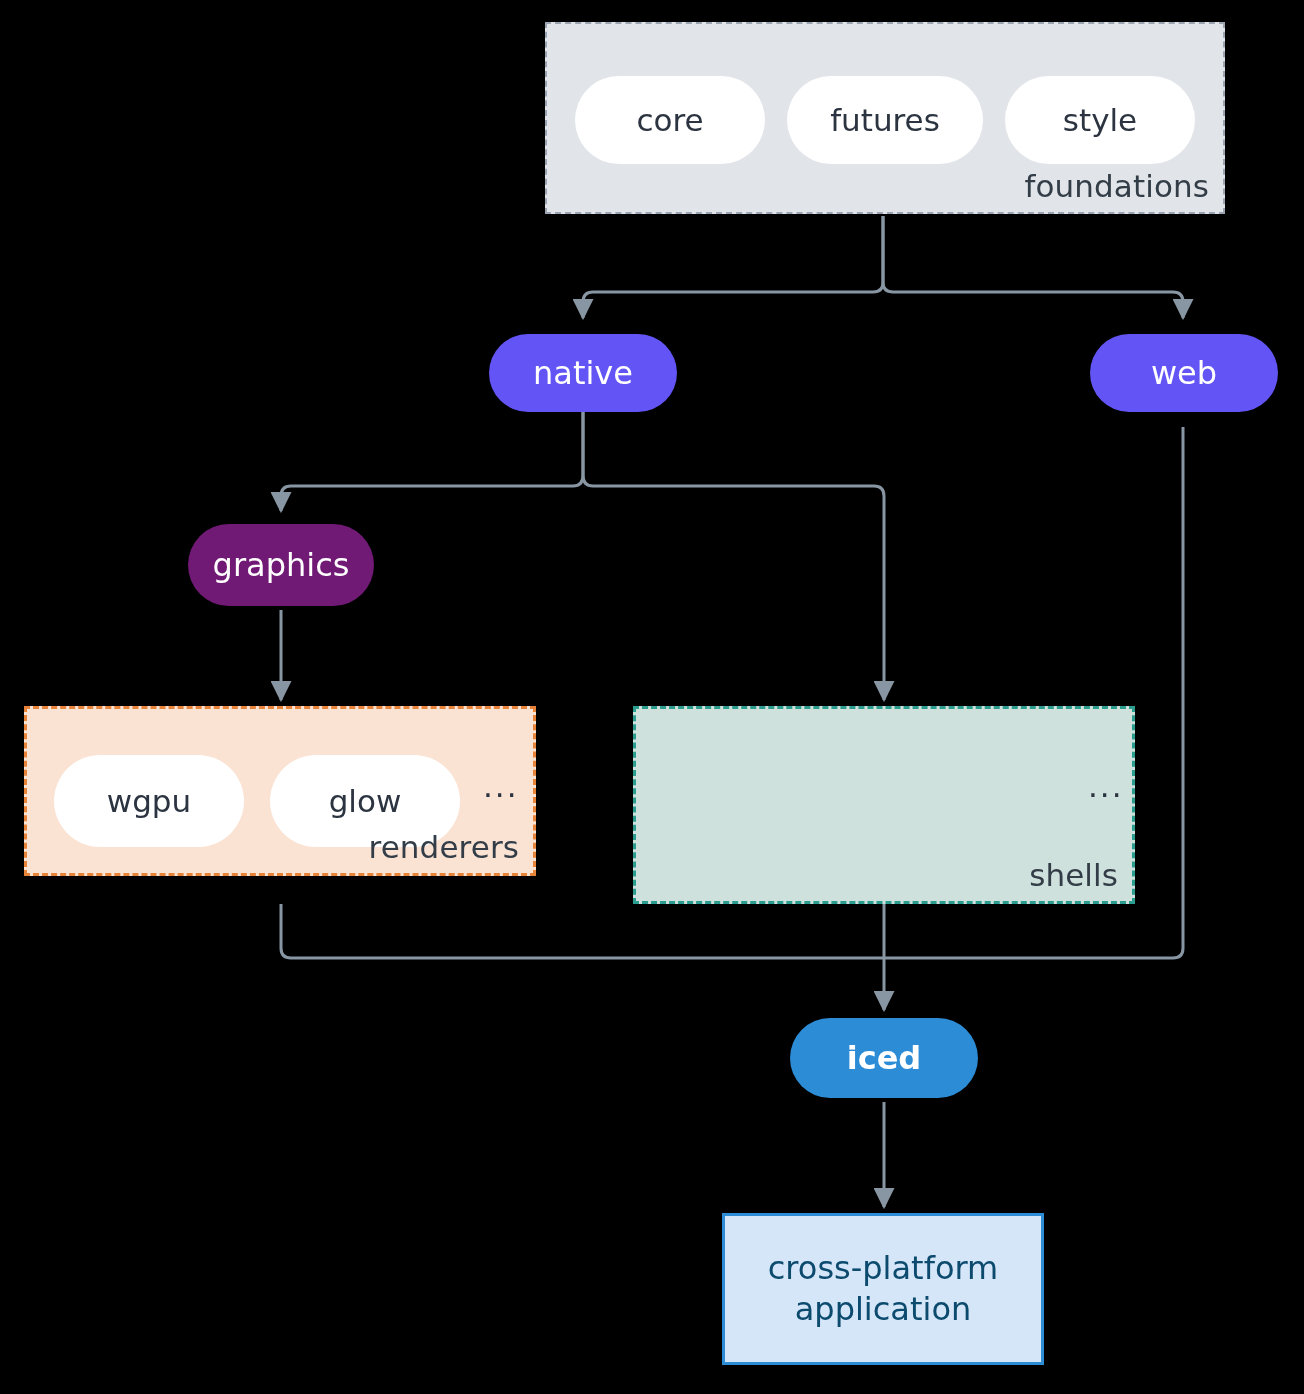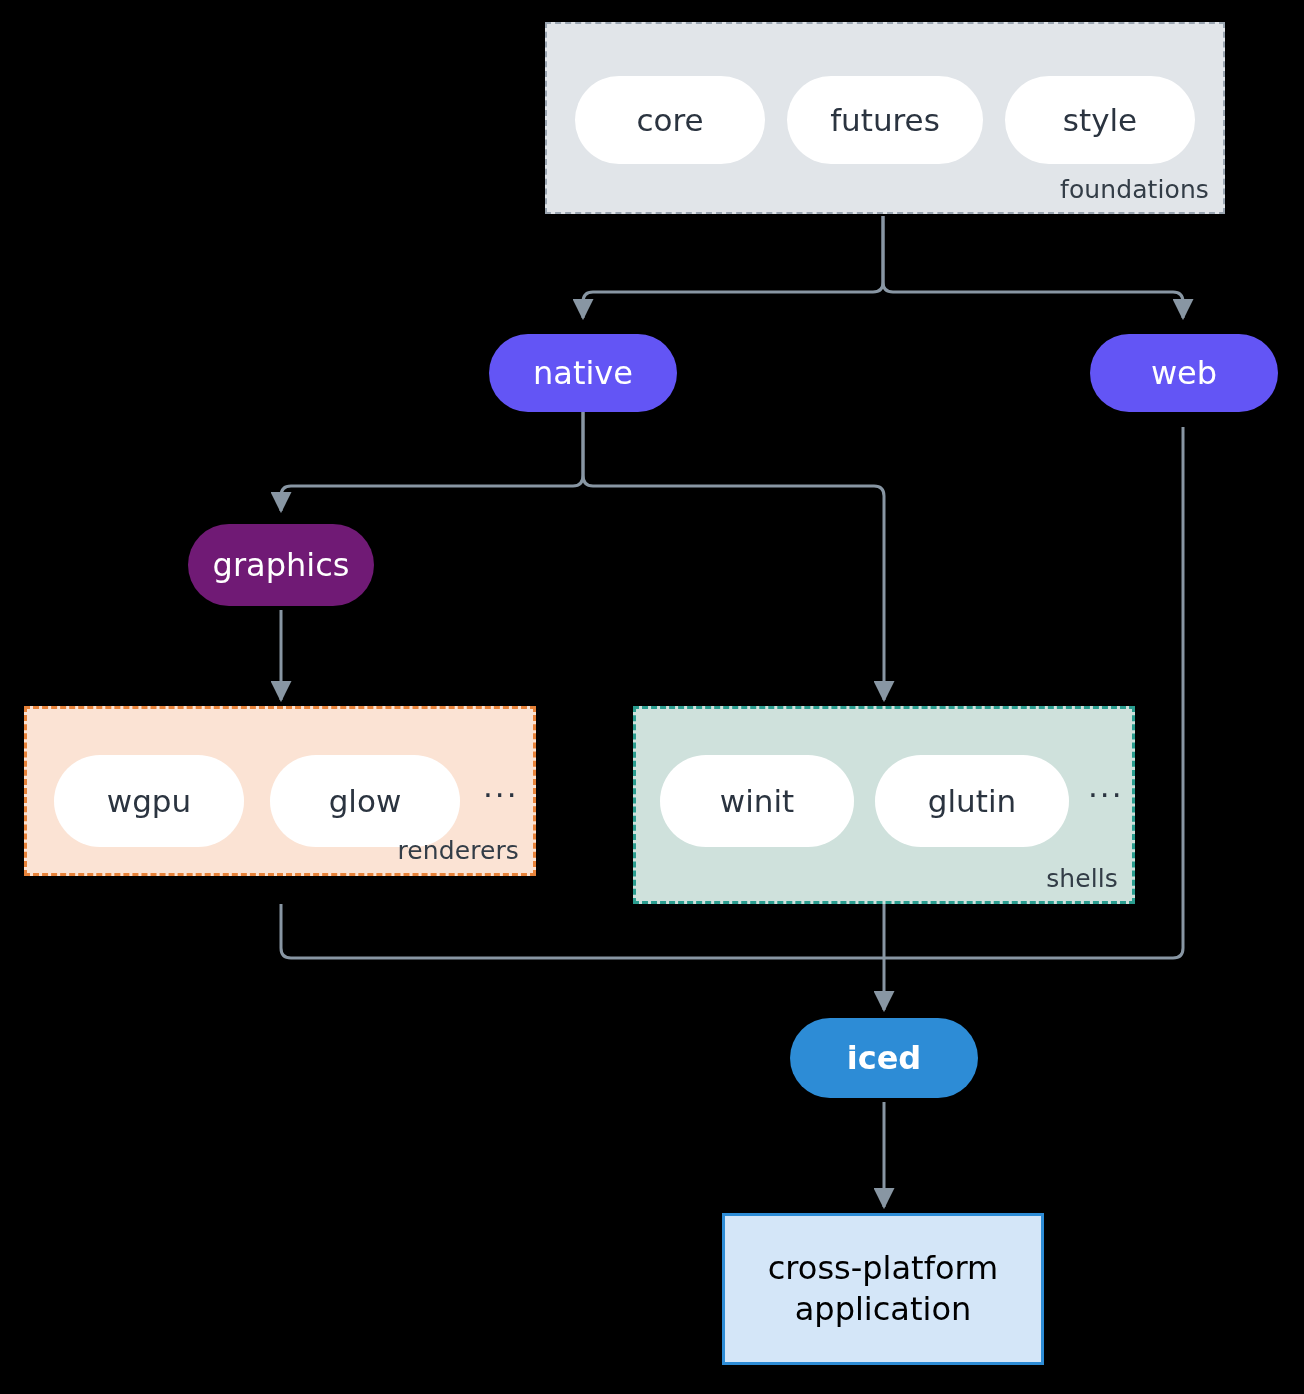--- a/index.html
+++ b/index.html
@@ -24,21 +24,21 @@
   }
   
   .cluster {
     position: absolute;
     box-sizing: border-box;
   }
   .cluster-label {
     position: absolute;
     right: 14px;
     bottom: 8px;
-    font-size: 25px;
+    font-size: 31px;
     color: #333d47;
     letter-spacing: 0.1px;
     white-space: nowrap;
   }
   .cluster-foundations {
     left: 545px; top: 22px; width: 680px; height: 192px;
     background: #e1e5e9;
     border: 2px dashed #9aa5b1;
   }
   .cluster-renderers {
@@ -91,21 +91,21 @@
   .rect-node {
     position: absolute;
     box-sizing: border-box;
     background: #d4e6f8;
     border: 3px solid #2d8cd6;
     display: flex;
     flex-direction: column;
     align-items: center;
     justify-content: center;
     font-size: 32px;
-    color: #000000;
+    color: #0c4a6e;
     line-height: 1.28;
     text-align: center;
   }
 </style>
 </head>
 <body>
 
 <div id="canvas">
 
   <svg id="edges" viewBox="0 0 1304 1394">
@@ -163,26 +163,20 @@
       <span>wgpu</span>
     </div>
     <div class="pill" style="left:243px; top:26px; width:190px; height:92px;">
       <span>glow</span>
     </div>
     <div class="ellipsis" style="left:456px; top:62px;">...</div>
     <div class="cluster-label">renderers</div>
   </div>
 
   <div class="cluster cluster-shells">
-    <div class="pill" style="left:24px; top:26px; width:194px; height:92px;">
-      <span>winit</span>
-    </div>
-    <div class="pill" style="left:239px; top:26px; width:194px; height:92px;">
-      <span>glutin</span>
-    </div>
     <div class="ellipsis" style="left:452px; top:62px;">...</div>
     <div class="cluster-label">shells</div>
   </div>
 
   <div class="node node-blue" style="left:790px; top:1018px; width:188px; height:80px;">
     <span>iced</span>
   </div>
 
   <div class="rect-node" style="left:722px; top:1213px; width:322px; height:152px;">
     <span>cross-platform</span>

